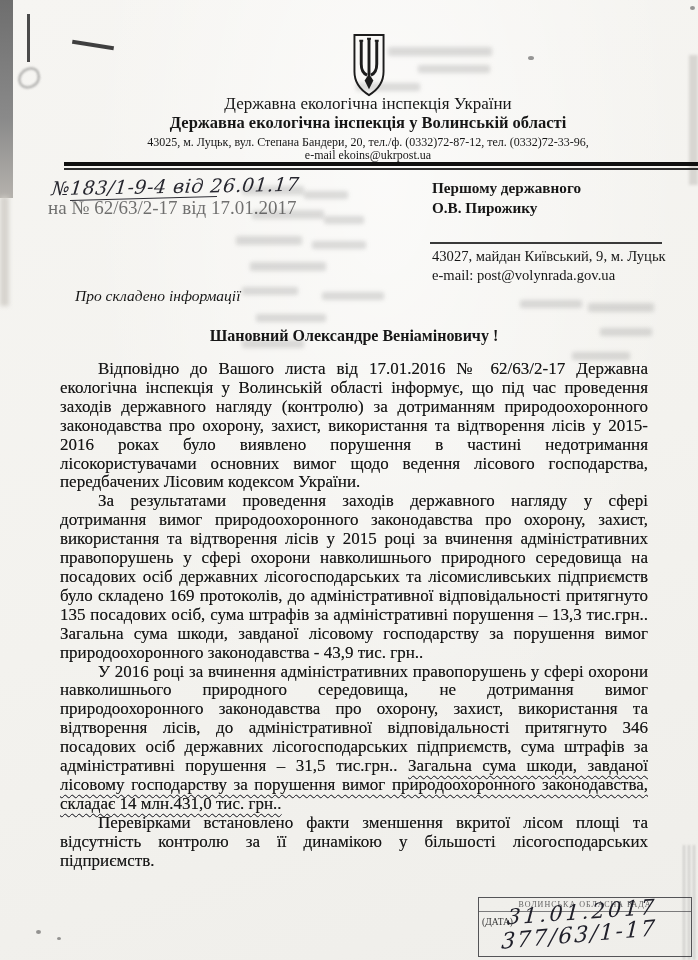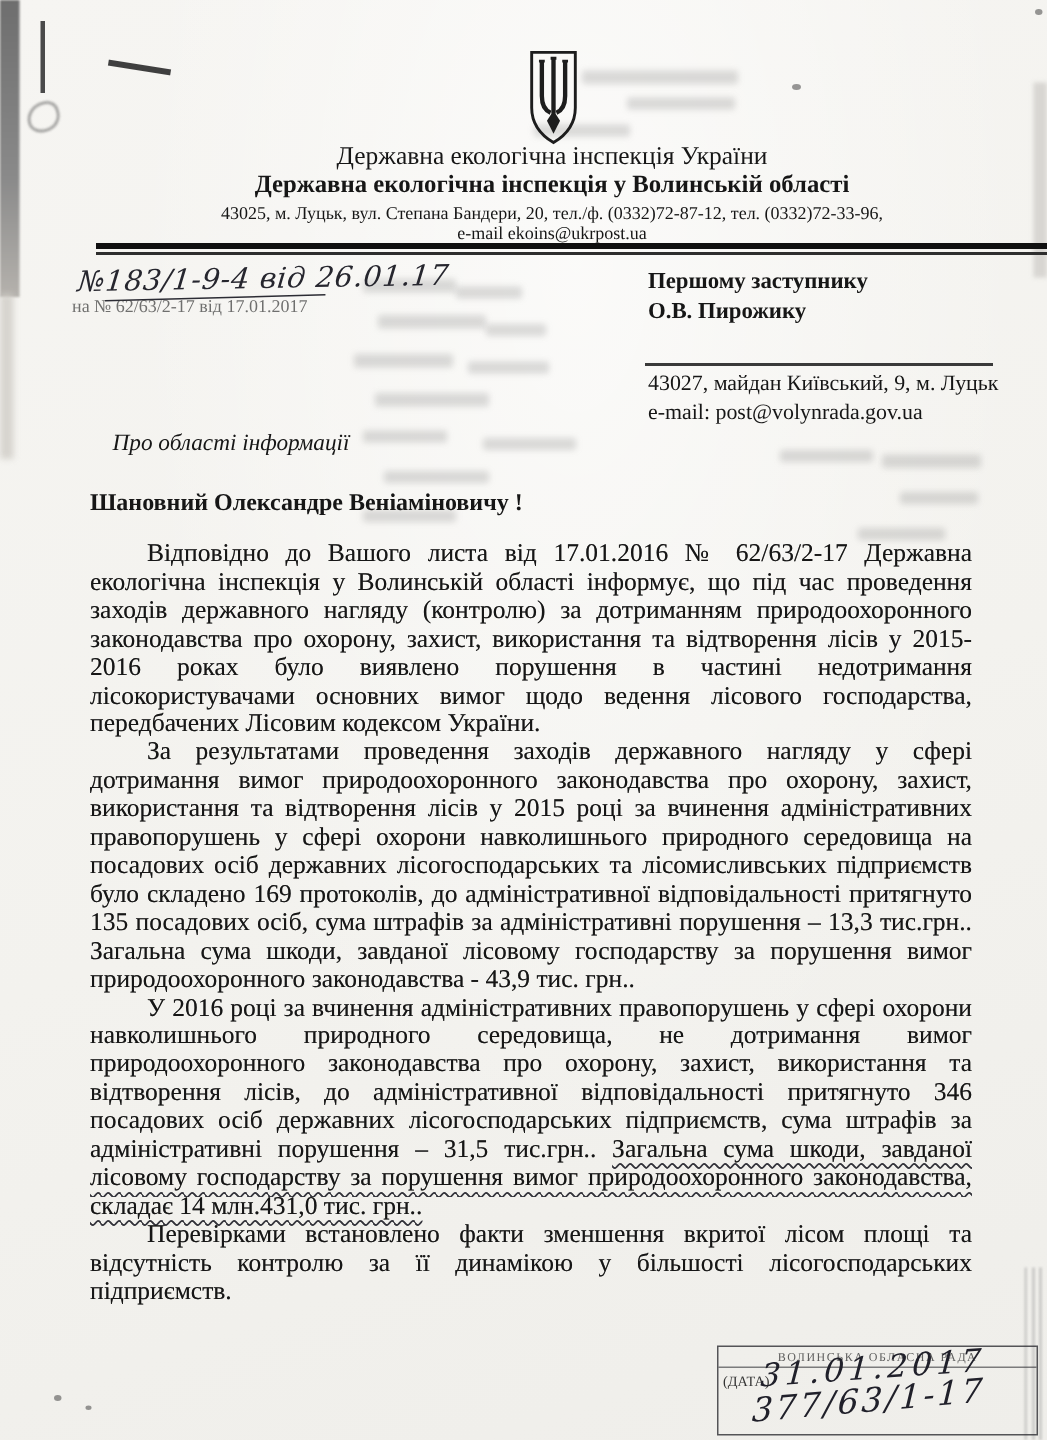--- a/index.html
+++ b/index.html
@@ -40,30 +40,30 @@
   .lh-addr{top:135px;font-size:12px;}
   .lh-mail{top:148px;font-size:12px;}
   .rule-thick{position:absolute;left:64px;top:162px;width:634px;height:4px;background:#101010;}
   .rule-thin{position:absolute;left:64px;top:168px;width:634px;height:2px;background:#2e2e2e;}
   
   .handwriting{font-family:"DejaVu Serif",serif;font-style:italic;color:#26262e;}
   .ref-hw{position:absolute;left:52px;top:175px;font-size:19px;letter-spacing:.5px;
     transform:skewX(-7deg) rotate(-1deg);}
   .ref-hw-underline{position:absolute;left:70px;top:198px;width:147px;height:1.4px;
     background:#2c2c34;transform:rotate(-1.5deg);}
-  .ref-typed{position:absolute;left:48px;top:197px;font-size:12px;color:#3c3c3c;opacity:.72;}
+  .ref-typed{position:absolute;left:48px;top:197px;font-size:19px;color:#3c3c3c;opacity:.72;}
   
   .recipient{position:absolute;left:432px;top:178px;width:252px;
     font-size:15.2px;font-weight:bold;line-height:19.5px;}
   .recipient-rule{position:absolute;left:430px;top:242px;width:232px;height:1.5px;background:#3a3a3a;}
   .recipient-addr{position:absolute;left:432px;top:247px;width:252px;
     font-size:14.6px;line-height:18.5px;}
   
   .subject{position:absolute;left:75px;top:287px;font-size:15.5px;font-style:italic;}
-  .salutation{position:absolute;left:60px;top:327px;width:588px;
+  .salutation{position:absolute;left:60px;top:327px;width:588px;text-align:center;
     font-size:16px;font-weight:bold;}
   
   .body-text{position:absolute;left:60px;top:360px;width:588px;
     font-size:17px;line-height:18.9px;text-align:justify;
     text-shadow:0 0 .4px rgba(0,0,0,.5);}
   .body-text p{margin:0;text-indent:38px;}
   .u-hand{text-decoration:underline;text-decoration-style:wavy;
     text-decoration-thickness:1px;text-underline-offset:3.5px;
     text-decoration-color:#33333b;margin-top:40px;}
   
@@ -130,30 +130,30 @@
   <div class="lh-line lh-addr">43025, м. Луцьк, вул. Степана Бандери, 20, тел./ф. (0332)72-87-12, тел. (0332)72-33-96,</div>
   <div class="lh-line lh-mail">e-mail ekoins@ukrpost.ua</div>
   <div class="rule-thick"></div>
   <div class="rule-thin"></div>
 
   <div class="handwriting ref-hw">№183/1-9-4 від 26.01.17</div>
   <div class="ref-hw-underline"></div>
   <div class="ref-typed">на № 62/63/2-17 від 17.01.2017</div>
 
   <div class="recipient">
-    <div>Першому заступнику</div>
+    <div>Першому державного</div>
     <div>О.В. Пирожику</div>
   </div>
   <div class="recipient-rule"></div>
   <div class="recipient-addr">
     <div>43027, майдан Київський, 9, м. Луцьк</div>
     <div>e-mail:  post@volynrada.gov.ua</div>
   </div>
 
-  <div class="subject">Про області інформації</div>
+  <div class="subject">Про складено інформації</div>
   <div class="salutation">Шановний Олександре Веніаміновичу !</div>
 
   <div class="body-text">
     <p>Відповідно до Вашого листа від 17.01.2016 № 62/63/2-17 Державна екологічна інспекція у Волинській області інформує, що під час проведення заходів державного нагляду (контролю) за дотриманням природоохоронного законодавства про охорону, захист, використання та відтворення лісів у 2015-2016 роках було виявлено порушення в частині недотримання лісокористувачами основних вимог щодо ведення лісового господарства, передбачених Лісовим кодексом України.</p>
     <p>За результатами проведення заходів державного нагляду  у сфері дотримання вимог природоохоронного законодавства про охорону, захист, використання та відтворення лісів у 2015 році за вчинення адміністративних правопорушень у сфері охорони навколишнього природного середовища на посадових осіб державних лісогосподарських та лісомисливських підприємств було складено 169 протоколів, до адміністративної відповідальності притягнуто 135 посадових осіб, сума штрафів за адміністративні порушення – 13,3 тис.грн.. Загальна сума шкоди, завданої лісовому господарству за порушення вимог природоохоронного законодавства - 43,9 тис. грн..</p>
     <p><span>У 2016 році за вчинення адміністративних правопорушень у сфері охорони навколишнього природного середовища, не дотримання вимог природоохоронного законодавства про охорону, захист, використання та відтворення лісів, до адміністративної відповідальності притягнуто 346 посадових осіб державних лісогосподарських підприємств, сума штрафів за адміністративні порушення – 31,5 тис.грн.. </span><span class="u-hand">Загальна сума шкоди, завданої лісовому господарству за порушення вимог природоохоронного  законодавства, складає 14 млн.431,0 тис. грн..</span></p>
     <p>Перевірками встановлено факти зменшення вкритої лісом площі  та відсутність контролю за її динамікою у більшості лісогосподарських підприємств.</p>
   </div>
 
   <div class="stamp">

